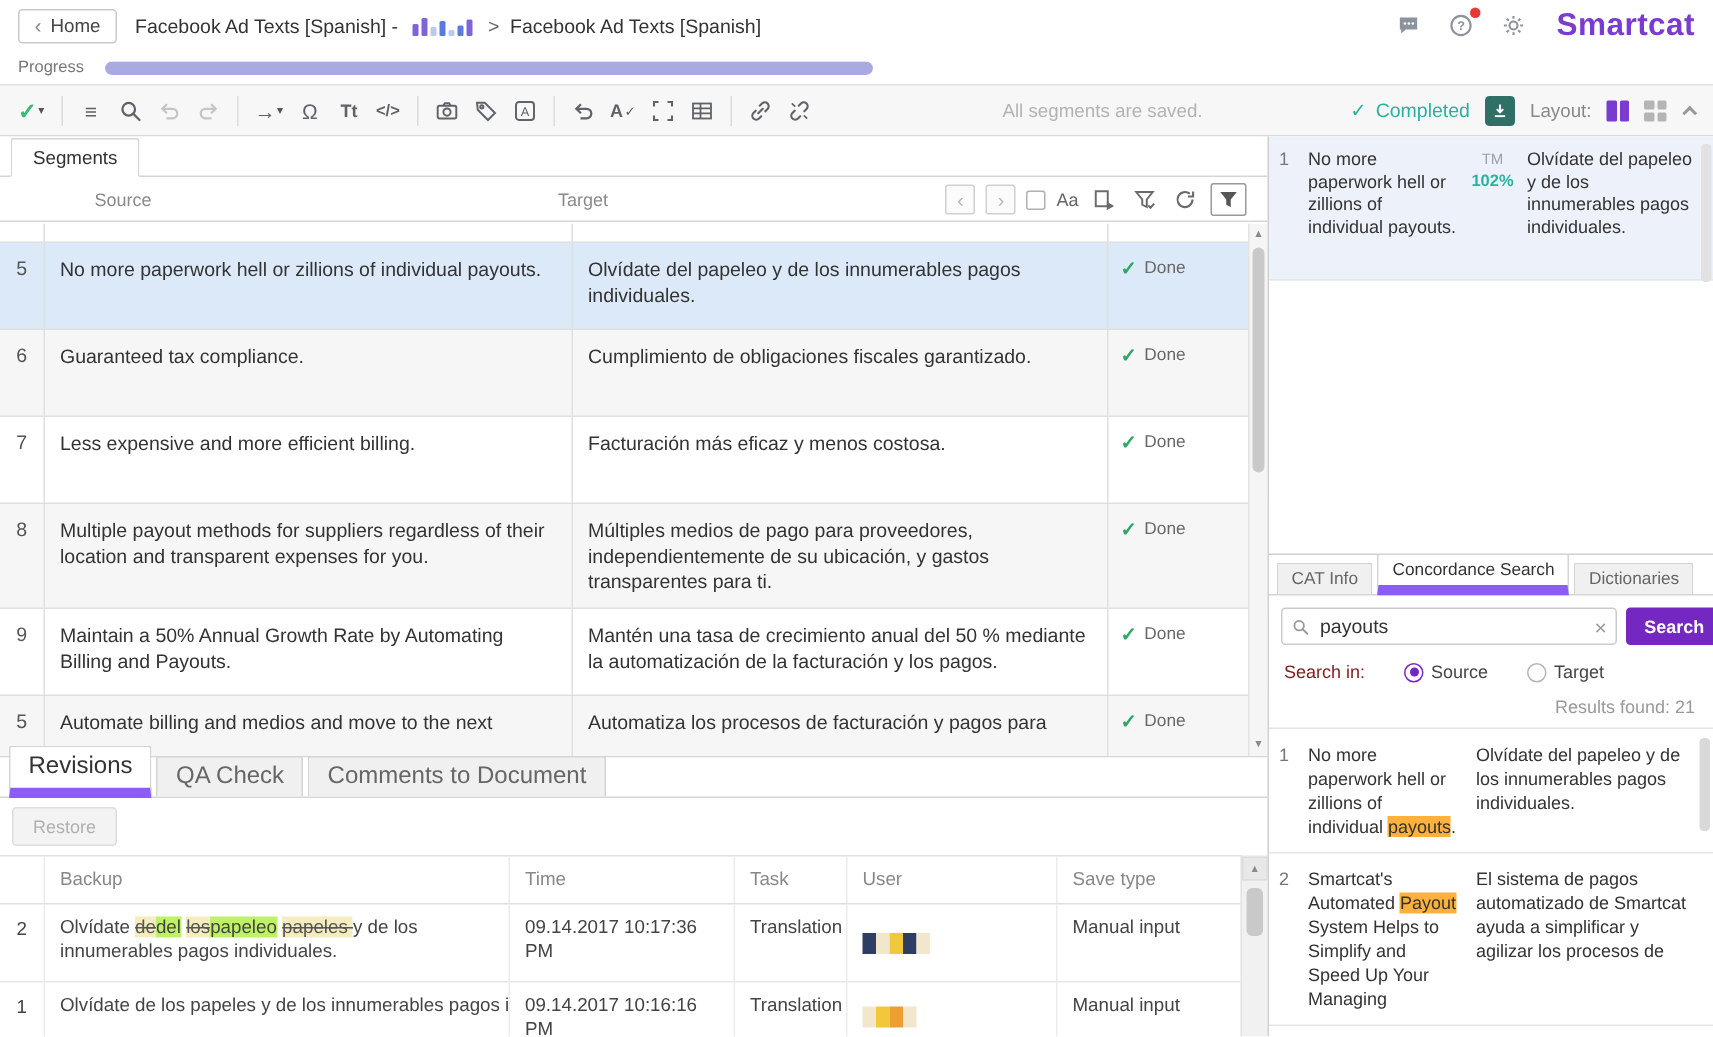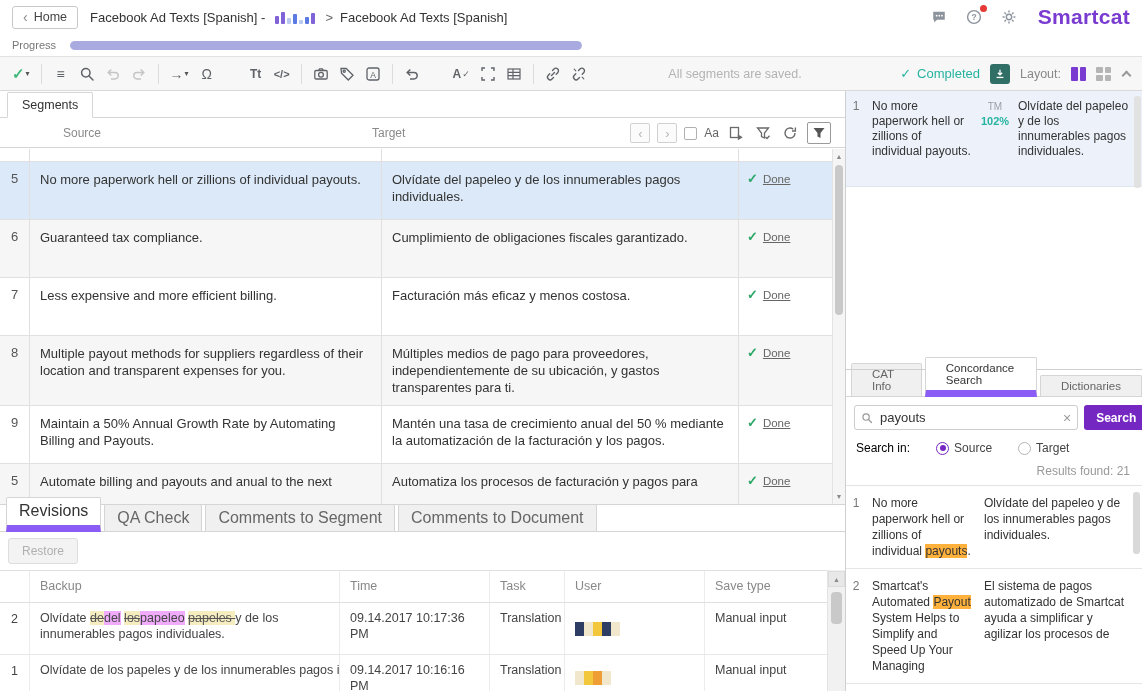--- a/index.html
+++ b/index.html
@@ -31,41 +31,41 @@
   
   .toolbar{position:absolute;top:56px;left:0;right:0;height:35px;background:#f7f7f7;
            border-top:1px solid #e2e2e2;border-bottom:1px solid #d9d9d9;
            display:flex;align-items:center;padding:0 8px;gap:2px;}
   .tbtn{height:26px;min-width:24px;display:flex;align-items:center;justify-content:center;
         border-radius:3px;color:#5f6368;font-size:14px;padding:0 4px;gap:1px;background:transparent;border:none;font-family:inherit;}
   .tbtn.dis{color:#c5c5c5;}
   .tsep{width:1px;height:20px;background:#dcdcdc;margin:0 5px;flex:none;}
   .ck-green{color:#3cb878;font-weight:bold;font-size:15px;}
   .caret{font-size:8px;color:#555;}
-  .glyph14{font-size:14px;} .glyph12{font-size:12px;font-weight:bold;margin-left:23px;} .glyph11{font-size:11px;font-weight:bold;}
+  .glyph14{font-size:14px;} .glyph12{font-size:12px;font-weight:bold;} .glyph11{font-size:11px;font-weight:bold;}
   .isvg{width:16px;height:16px;display:block;}
   .saved{position:absolute;left:635px;width:200px;text-align:center;color:#b3b3b3;font-size:12.5px;}
   .t-right{margin-left:auto;display:flex;align-items:center;gap:10px;}
   .completed{color:#26b3a0;font-size:13px;display:flex;gap:6px;align-items:center;}
   .export-btn{width:20px;height:20px;border-radius:3px;background:#2f6f66;display:flex;align-items:center;justify-content:center;}
   .layout-label{color:#888;font-size:12.5px;}
   .grid1,.grid2{display:inline-flex;gap:2px;width:15px;height:14px;}
   .grid1 i{flex:1;background:#7a3bd1;border-radius:1px;}
   .grid2{display:inline-grid;grid-template-columns:1fr 1fr;gap:2px;}
   .grid2 i{background:#b5b5b5;border-radius:1px;}
   .chevron-up{width:7px;height:7px;border-left:2px solid #999;border-top:2px solid #999;transform:rotate(45deg);margin:3px 4px 0 2px;}
 
   
   .tabbar{display:flex;align-items:flex-end;border-bottom:1px solid #d5d5d5;padding-left:7px;gap:3px;height:27px;}
   .tab{position:relative;z-index:2;border:1px solid #d5d5d5;border-bottom:1px solid #fff;background:#fff;color:#333;
        font-size:12.5px;padding:5px 14px 5px;border-radius:2px 2px 0 0;margin-bottom:-1px;}
   .b-tab{border:1px solid #d5d5d5;border-bottom:none;background:#f0f0f0;color:#666;font-size:16px;
          padding:4px 12px;border-radius:2px 2px 0 0;}
   .b-tab.active{background:#fff;color:#333;margin-bottom:-1px;border-bottom:7px solid #8b5cf6;padding-bottom:5px;z-index:2;position:relative;}
-  .b-tab.cs{font-size:11.5px;padding:4px 20px;}
+  .b-tab.cs{font-size:11.5px;padding:4px 9px;}
 
   
   .editor{position:absolute;left:0;top:91px;width:845px;height:414px;background:#fff;}
   .seg-header{height:30px;position:relative;background:#fff;border-bottom:1px solid #d5d5d5;}
   .h-src{position:absolute;left:63px;top:8px;font-size:12px;color:#8a8a8a;}
   .h-tgt{position:absolute;left:372px;top:8px;font-size:12px;color:#8a8a8a;}
   .h-controls{position:absolute;right:14px;top:4px;display:flex;align-items:center;gap:7px;}
   .nav-btn{width:20px;height:20px;border:1px solid #d0d0d0;border-radius:2px;background:#fbfbfb;color:#b5b5b5;
            display:flex;align-items:center;justify-content:center;font-size:13px;}
   .hchk{width:13px;height:13px;border:1px solid #b0b0b0;border-radius:2px;background:#fff;display:inline-block;}
@@ -77,21 +77,21 @@
   .partial-row div{padding:0;min-height:0;height:13px;}
   .seg-row{display:flex;border-bottom:1px solid #e0e0e0;min-height:58px;background:#fff;}
   .seg-row.striped{background:#f6f6f6;}
   .seg-row.selected{background:#dce9f8;}
   .c-num{width:30px;flex:none;text-align:center;padding-top:9px;font-size:13px;color:#555;border-right:1px solid #e0e0e0;}
   .c-src{width:352px;flex:none;padding:9px 10px;font-size:13px;line-height:17px;border-right:1px solid #e0e0e0;}
   .c-tgt{width:357px;flex:none;padding:9px 10px;font-size:13px;line-height:17px;border-right:1px solid #e0e0e0;}
   .c-status{flex:1;padding:9px 8px;}
   .done{display:flex;gap:5px;align-items:center;}
   .dck{color:#2fa769;font-size:13px;font-weight:bold;}
-  .dlabel{font-size:11.5px;color:#666;text-decoration:underline;}
+  .dlabel{font-size:11.5px;color:#666;}
 
   
   .vscroll{position:absolute;right:0;top:0;bottom:0;width:13px;background:#f5f5f5;border-left:1px solid #e3e3e3;}
   .vs-up,.vs-down{position:absolute;left:0;right:0;height:13px;color:#8a8a8a;font-size:7px;text-align:center;line-height:13px;}
   .vs-up{top:1px;} .vs-down{bottom:1px;}
   .vs-thumb{position:absolute;top:16px;left:2px;width:8px;height:150px;background:#c9c9c9;border-radius:4px;}
   .vs2{width:18px;background:#f1f1f1;}
   .vs2 .vs-up,.vs2 .vs-down{height:16px;line-height:16px;background:#e8e8e8;border:1px solid #dcdcdc;}
   .vs2 .vs-thumb{left:3px;width:11px;top:22px;height:32px;}
 
@@ -110,21 +110,21 @@
   .bh-num,.bd-num{width:30px;flex:none;}
   .bd-num{text-align:center;padding:8px 0 0 0 !important;}
   .bh-backup,.bd-backup{width:310px;flex:none;}
   .bh-time,.bd-time{width:150px;flex:none;}
   .bh-task,.bd-task{width:75px;flex:none;}
   .bh-user,.bd-user{width:140px;flex:none;}
   .bh-save,.bd-save{width:120px;flex:none;}
   .b-row.clip{min-height:36px;}
   .nowrap{white-space:nowrap;overflow:hidden;}
   .seg-d{background:#f5ecc0;text-decoration:line-through;color:#555;}
-  .seg-i{background:#f0abfc;margin-top:36px;}
+  .seg-i{background:#bef264;margin-top:36px;}
   .bd-user{display:flex;align-items:center;}
   .av{display:inline-flex;height:14px;}
   .av i{width:9px;height:14px;display:block;}
 
   
   .rightpanel{position:absolute;left:845px;top:91px;width:297px;height:600px;border-left:1px solid #cfcfcf;background:#fff;overflow:hidden;}
   .cat-content{height:279px;position:relative;border-bottom:1px solid #cfcfcf;}
   .cat-entry{display:flex;background:#edf2fa;border-bottom:1px solid #e0e6ef;font-size:12px;line-height:15px;min-height:96px;}
   .ce-num{width:20px;flex:none;text-align:center;padding-top:8px;color:#777;}
   .ce-src{width:112px;flex:none;padding:8px 6px;}
@@ -423,21 +423,21 @@
             <div class="c-tgt">Mantén una tasa de crecimiento anual del 50 % mediante la automatización de la facturación y los pagos.</div>
             <div class="c-status">
               <span class="done">
                 <i class="dck">✓</i>
                 <span class="dlabel">Done</span>
               </span>
             </div>
           </div>
           <div class="seg-row striped">
             <div class="c-num">5</div>
-            <div class="c-src">Automate billing and payouts and anual to the next</div>
+            <div class="c-src">Automate billing and medios and move to the next</div>
             <div class="c-tgt">Automatiza los procesos de facturación y pagos para</div>
             <div class="c-status">
               <span class="done">
                 <i class="dck">✓</i>
                 <span class="dlabel">Done</span>
               </span>
             </div>
           </div>
         </div>
       <div class="vscroll">
@@ -445,21 +445,20 @@
         <span class="vs-thumb"></span>
         <span class="vs-down">▼</span>
       </div>
     </div>
   </section>
 
   <section class="bottom">
     <div class="b-tabs" id="bTabs">
         <div class="b-tab active">Revisions</div>
         <div class="b-tab">QA Check</div>
-        <div class="b-tab">Comments to Segment</div>
         <div class="b-tab">Comments to Document</div>
       </div>
     <button class="restore" disabled="">Restore</button>
     <div class="b-table">
       <div class="b-head" id="bHead">
           <div class="bh-num"></div>
           <div class="bh-backup">Backup</div>
           <div class="bh-time">Time</div>
           <div class="bh-task">Task</div>
           <div class="bh-user">User</div>
@@ -531,21 +530,21 @@
         <svg width="12" height="12" viewBox="0 0 16 16">
             <circle cx="6.8" cy="6.8" r="4.2" fill="none" stroke="#999" stroke-width="1.6"></circle>
             <line x1="10" y1="10" x2="14" y2="14" stroke="#999" stroke-width="1.6" stroke-linecap="round"></line>
           </svg>
         <input class="cs-input" value="payouts" style="">
         <span class="clear">×</span>
       </div>
       <button class="search-btn">Search</button>
     </div>
     <div class="cs-radios">
-      <span style="color:#000000;">Search in:</span>
+      <span style="color:#7f1d1d;">Search in:</span>
       <label class="ropt">
         <span class="radio sel"></span>
         <span>Source</span>
       </label>
       <label class="ropt">
         <span class="radio"></span>
         <span>Target</span>
       </label>
     </div>
     <div class="cs-count">Results found: 21</div>

